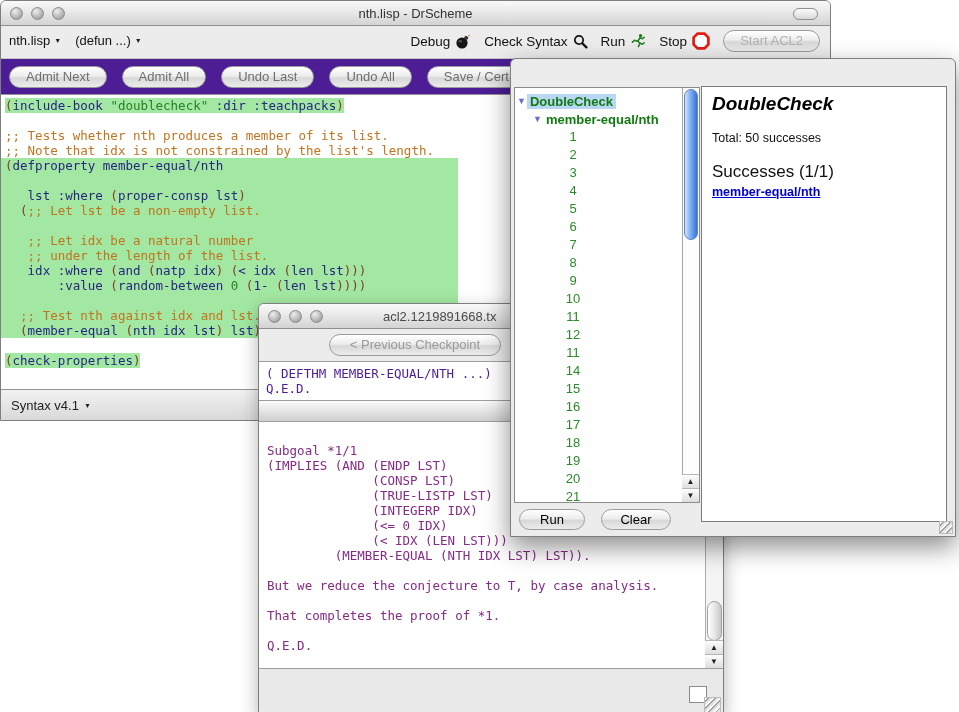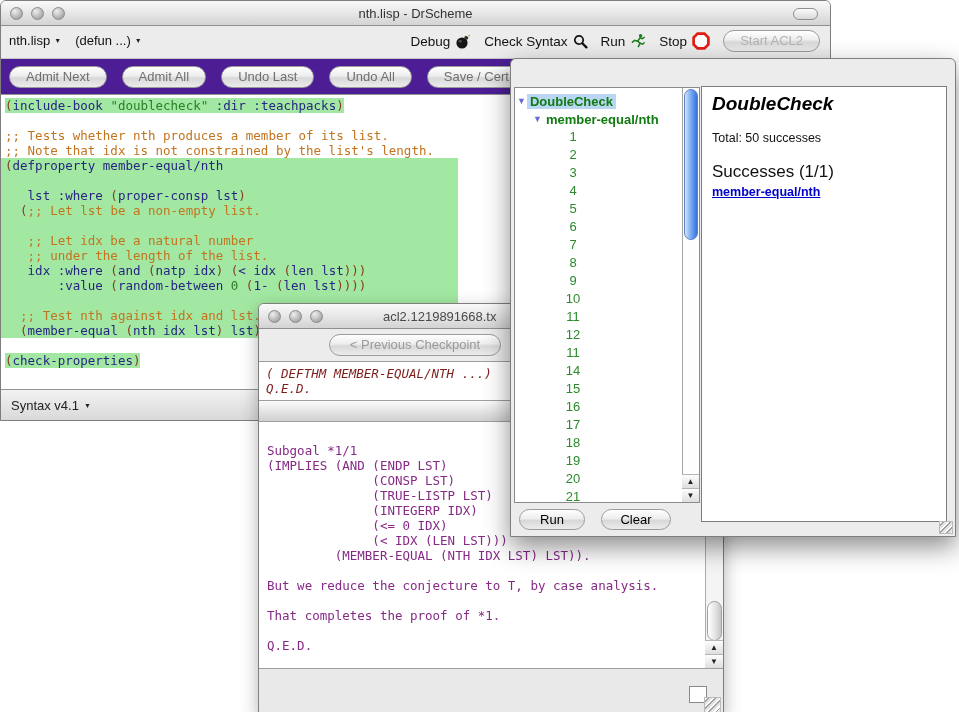--- a/index.html
+++ b/index.html
@@ -68,21 +68,21 @@
   .status-dd { display:flex; align-items:center; gap:5px; }
 
   
   #acl2-window { left:258px; top:303px; width:466px; height:412px; z-index:2;
                  box-shadow:0 6px 18px rgba(0,0,0,.30); }
   #acl2-window .titlebar .title { color:#4a4a4a; text-align:left; padding-left:124px; }
   .acl2-toolbar { position:relative; height:33px; border-bottom:1px solid #9e9e9e; }
   .prev-checkpoint { position:absolute; left:70px; top:5px; width:172px; color:#999; }
   .mono { font-family:"DejaVu Sans Mono", monospace; font-size:12.5px; line-height:15px;
           white-space:pre; }
-  .summary-area { height:38px; background:#fff; padding:4px 0 0 7px; color:#7f1d1d; overflow:hidden;font-style:italic; }
+  .summary-area { height:38px; background:#fff; padding:4px 0 0 7px; color:#4c1d95; overflow:hidden; }
   .splitter { height:22px; border-top:1px solid #9e9e9e; border-bottom:1px solid #9e9e9e;
               background:linear-gradient(#fbfbfb,#cfcfcf); }
   .proof-wrap { position:relative; height:246px; background:#fff; overflow:hidden; }
   .proof-text { position:absolute; left:0; top:0; right:18px; bottom:0; padding:6px 0 0 8px;
                 color:#862a86; overflow:hidden; }
   .vscroll { position:absolute; top:0; right:0; bottom:0; width:18px; background:#f4f4f4;
              border-left:1px solid #ababab; }
   .vthumb { position:absolute; left:1px; width:15px; border:1px solid #9f9f9f; border-radius:8px;
             background:linear-gradient(90deg,#ffffff,#e4e4e4 55%,#c6c6c6); }
   .vthumb.blue { background:linear-gradient(90deg,#d7e7fc,#8fbaf6 35%,#4d88e8 80%,#3a72d2);

